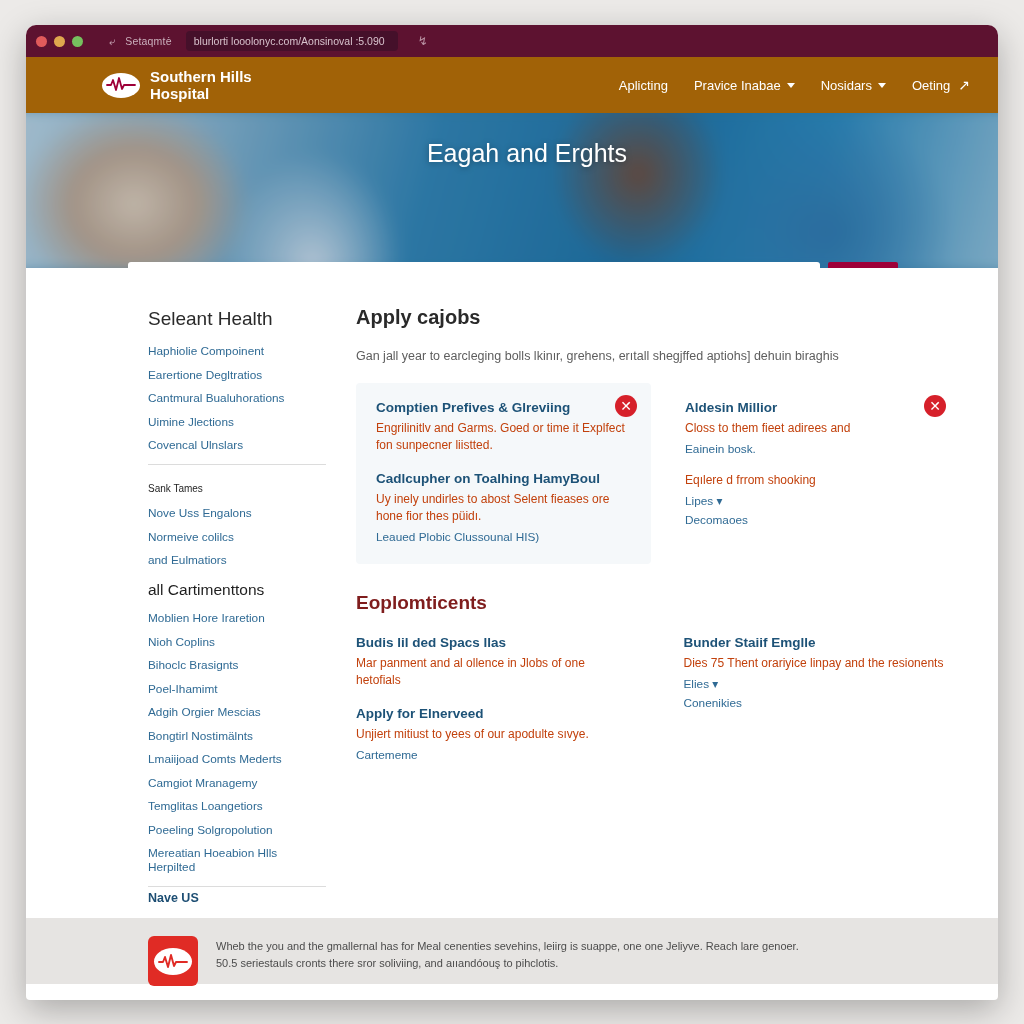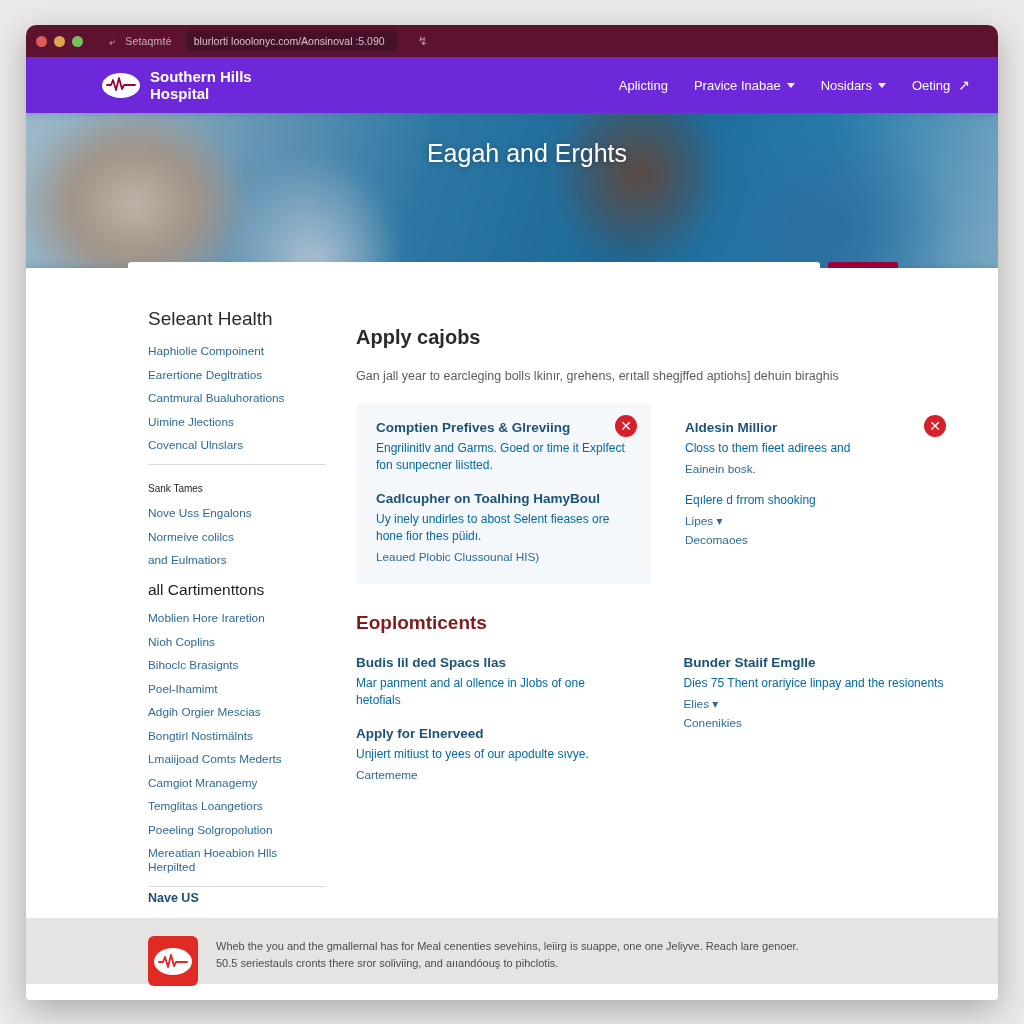--- a/index.html
+++ b/index.html
@@ -61,21 +61,21 @@
     filter: blur(.35px);
   }
   .tb-right {
     margin-left: 20px;
     color: #bb94a5; font-size: 12px;
   }
 
   
   .site-header {
     height: 56px;
-    background: #6d28d9;
+    background: #a16207;
     display: flex; align-items: center;
     padding: 0 28px 0 76px;
   }
   .brand { display: flex; align-items: center; gap: 10px; }
   .brand-mark {
     width: 38px; height: 25px;
     background: #ffffff;
     border-radius: 50%;
     display: flex; align-items: center; justify-content: center;
   }
@@ -190,21 +190,21 @@
     filter: blur(.25px);
   }
   .side-rule { height: 1px; background: #dcdcdc; margin: 12px 0 4px 0; }
   .side-bold {
     font-size: 12.5px; font-weight: bold; color: #1d4e73;
     display: block; text-decoration: none;
     filter: blur(.25px);
   }
 
   
-  .main { flex: 1; padding-top: 2px; margin-top: 20px; }
+  .main { flex: 1; padding-top: 2px; }
   .main-h {
     font-size: 20px; color: #2a2a2a;
     margin-bottom: 18px;
     filter: blur(.2px);
   }
   .main-p {
     font-size: 12.5px; color: #5d5d5d;
     line-height: 18px; margin-bottom: 18px;
     filter: blur(.35px);
   }
@@ -222,21 +222,21 @@
   }
   .card.plain { background: #ffffff; }
   .blk { margin-bottom: 16px; }
   .blk:last-child { margin-bottom: 0; }
   .blk-t {
     font-size: 13.5px; font-weight: bold; color: #1d5277;
     margin-bottom: 4px; line-height: 17px;
     filter: blur(.25px);
   }
   .blk-d {
-    font-size: 12px; color: #0369a1; line-height: 17px;
+    font-size: 12px; color: #c2410c; line-height: 17px;
     filter: blur(.35px);
   }
   .blk-l {
     display: block;
     font-size: 11.8px; color: #2f6a94;
     margin-top: 5px; text-decoration: none;
     filter: blur(.3px);
   }
   .close-ico {
     position: absolute; top: 12px; right: 14px;

